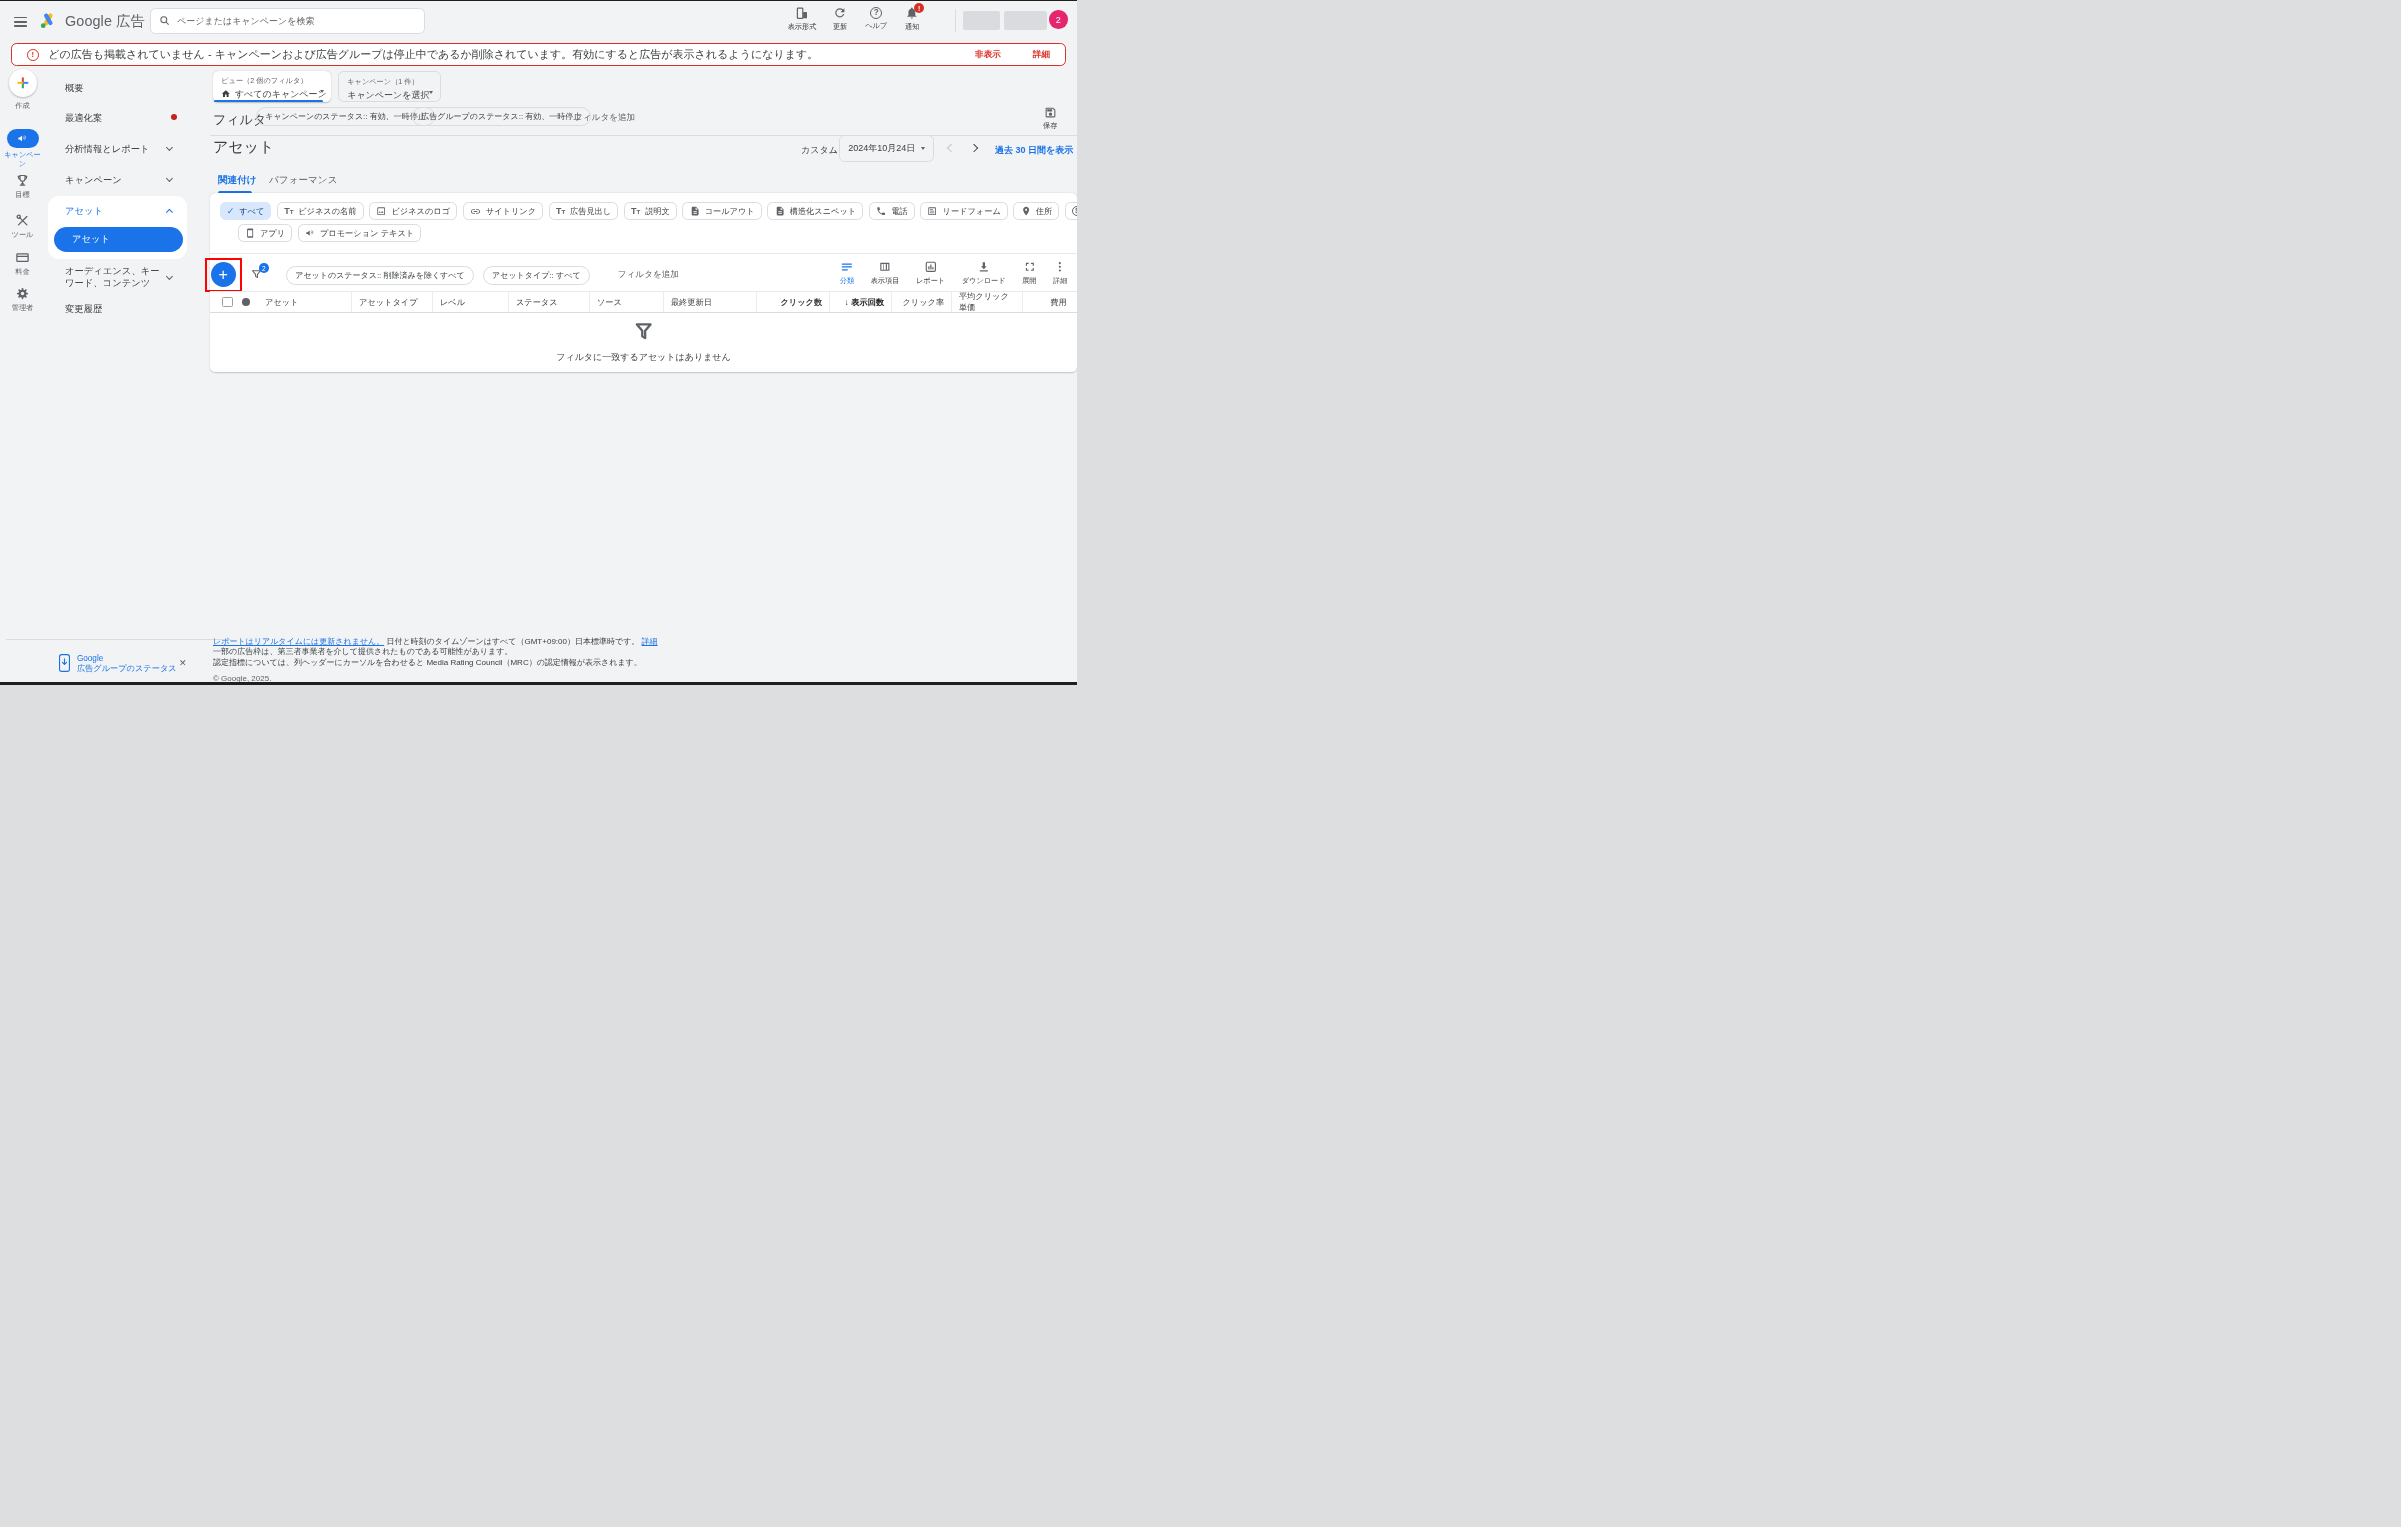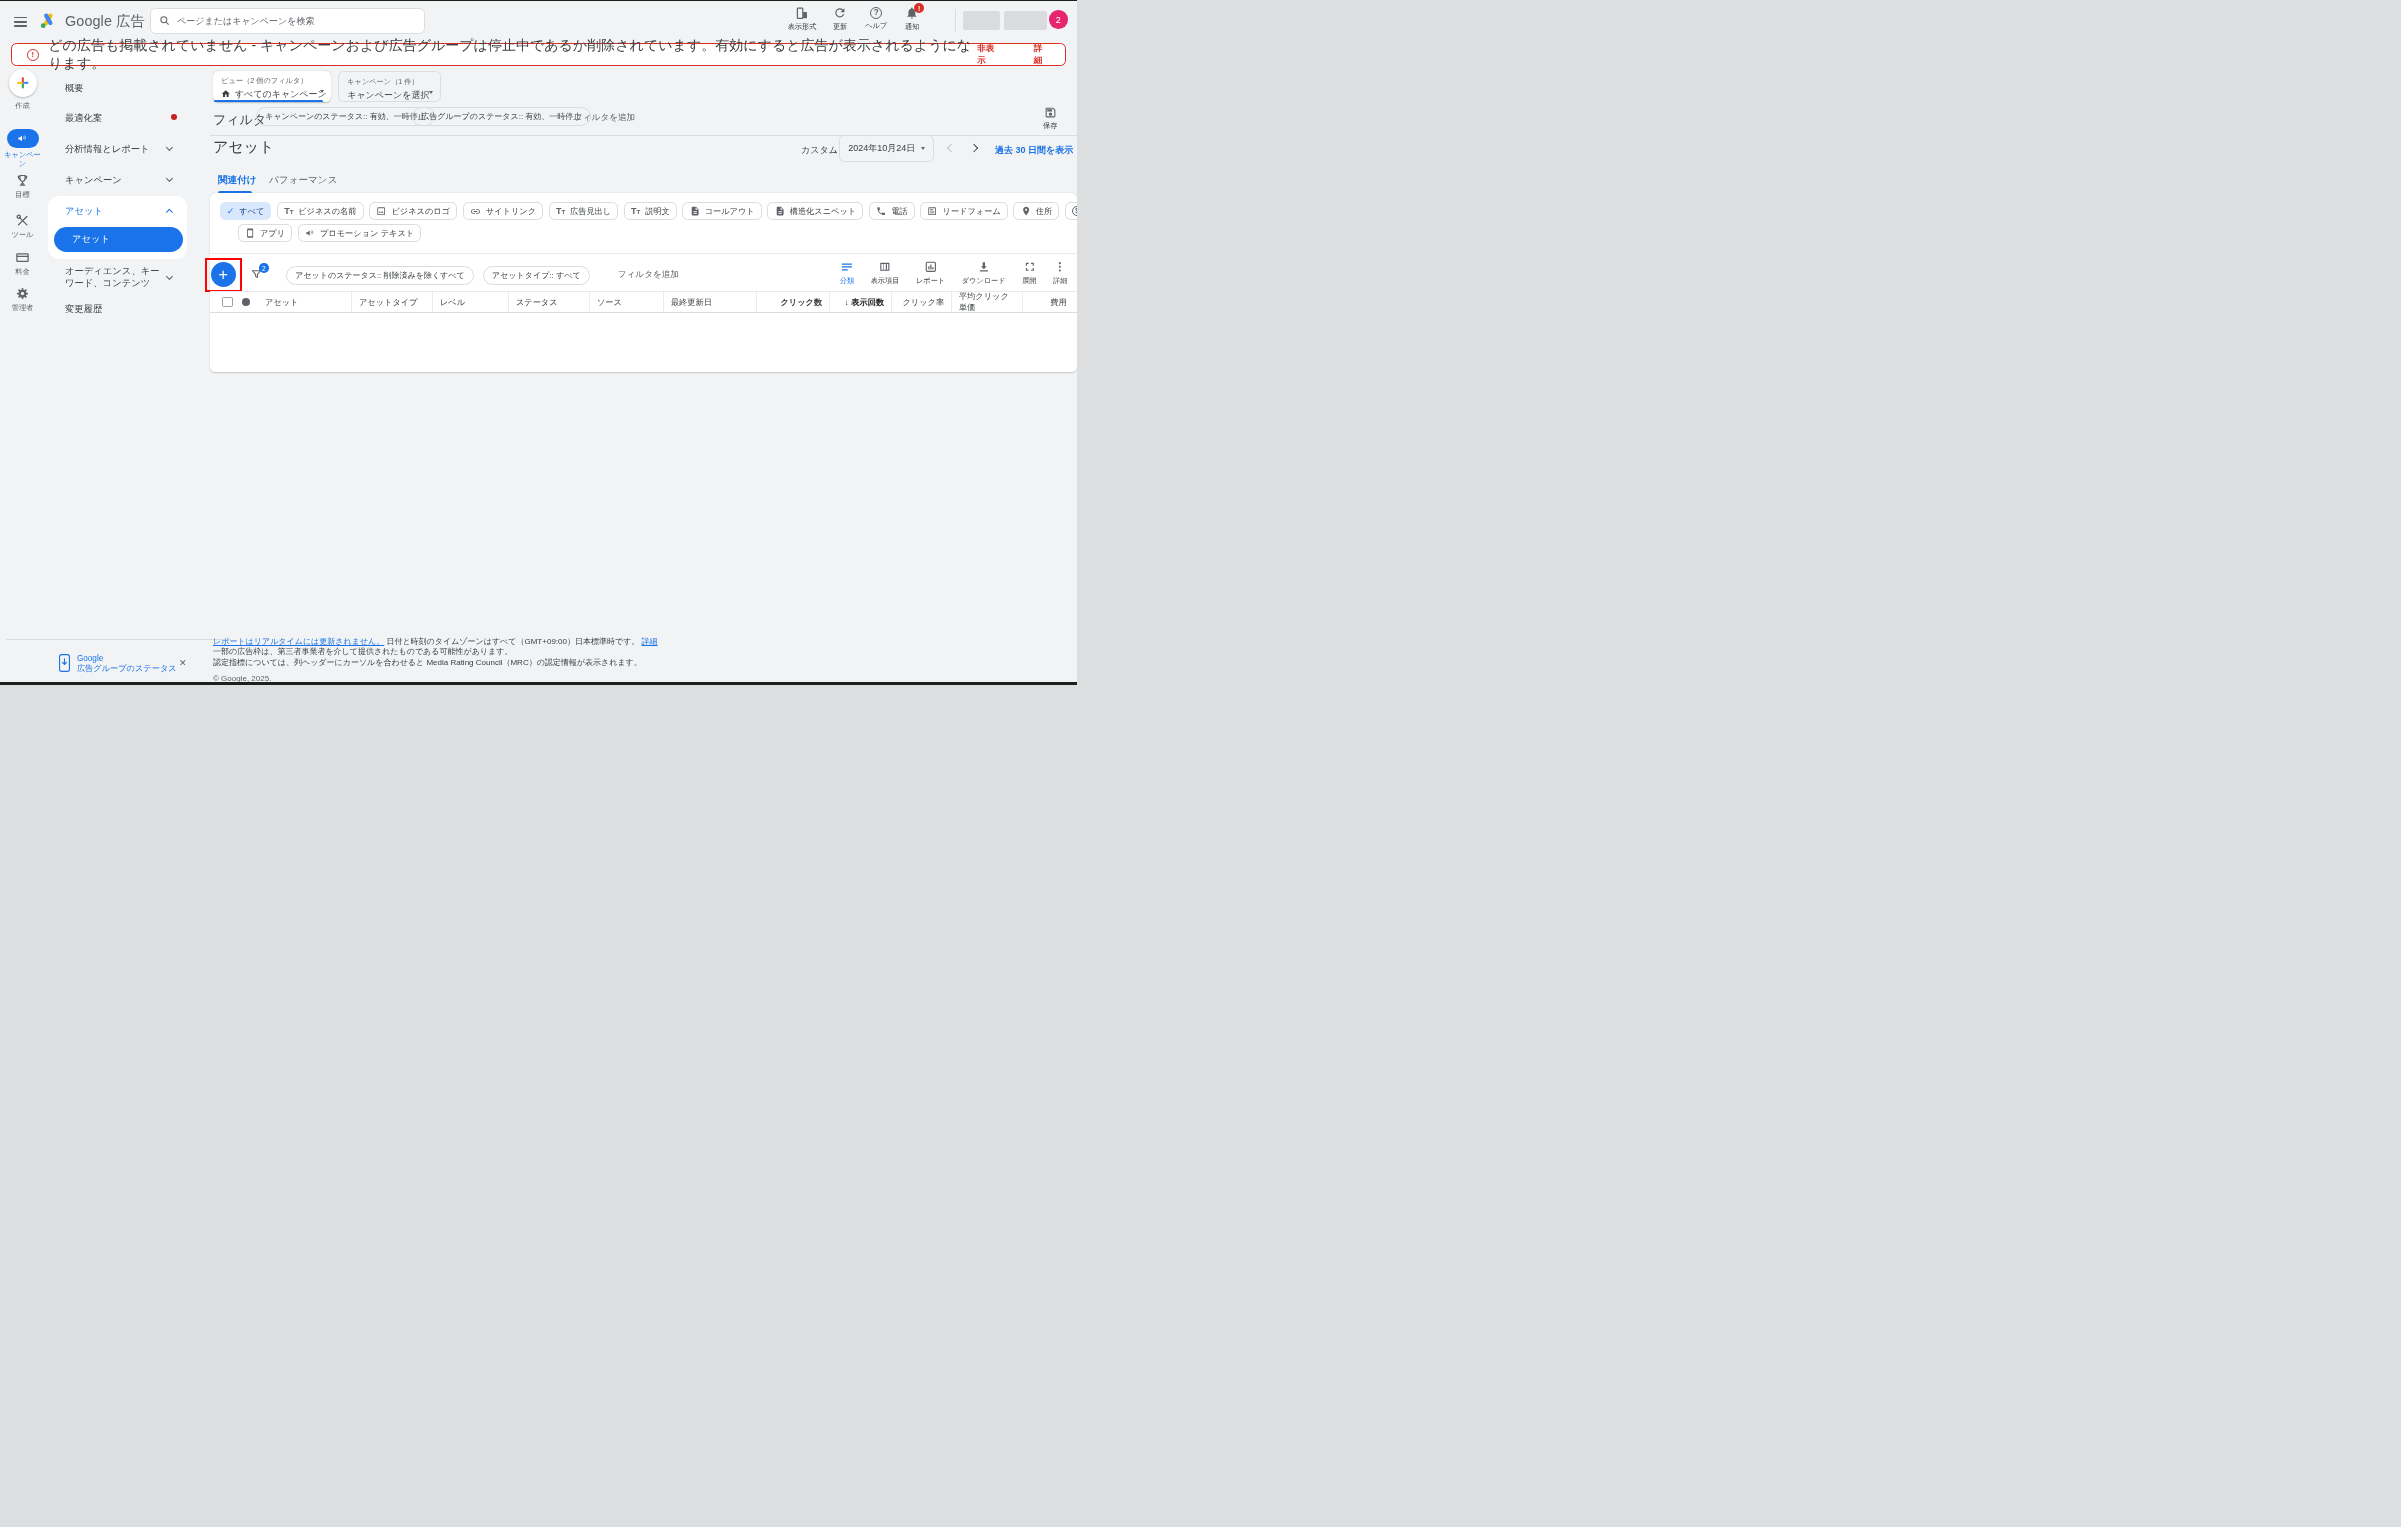--- a/index.html
+++ b/index.html
@@ -15,21 +15,21 @@
   .searchbox { width:275px; height:26px; background:#fff; border:0.7px solid #dadce0; border-radius:5.5px; display:flex; align-items:center; padding:0 8.2px; gap:6.9px; }
   .searchbox input { border:none; outline:none; flex:1; font-size:9px; color:#3c4043; background:transparent; font-family:inherit; }
   .searchbox input::placeholder { color:#5f6368; }
   .ibtn { display:flex; flex-direction:column; align-items:center; gap:2.1px; font-size:7.2px; color:#3c4043; cursor:pointer; }
   .redact { background:#d9dbde; border-radius:2.1px; }
   .avatar { width:18.5px; height:18.5px; border-radius:50%; background:#e5256d; color:#fff; font-size:9px; display:flex; align-items:center; justify-content:center; }
 
   
   .banner { left:11px; top:43px; width:1055px; height:23.4px; background:#fff; border:0.7px solid #d93025; border-radius:5.5px; display:flex; align-items:center; padding:0 15px; }
   .bang { width:11.7px; height:11.7px; border:1.4px solid #d93025; border-radius:50%; color:#d93025; font-size:7.6px; font-weight:bold; display:flex; align-items:center; justify-content:center; flex:none; }
-  .banner-msg { font-size:14px; color:#3c4043; margin-left:9.6px; }
+  .banner-msg { font-size:11px; color:#3c4043; margin-left:9.6px; }
   .redlink { color:#d93025; font-size:8.6px; font-weight:bold; cursor:pointer; }
 
   
   .rail-label { left:0; width:45px; text-align:center; font-size:7.2px; color:#5f6368; line-height:9px; }
   .nav-item { font-size:9.3px; color:#3c4043; cursor:pointer; }
   .chev { display:inline-block; width:4.8px; height:4.8px; border-right:1.2px solid #5f6368; border-bottom:1.2px solid #5f6368; transform:rotate(45deg); }
   .chev.up { transform:rotate(-135deg); border-color:#1a73e8; }
   .chev.l { transform:rotate(135deg); width:6.2px; height:6.2px; border-width:1.4px; border-color:#c0c3c7; }
   .chev.r { transform:rotate(-45deg); width:6.2px; height:6.2px; border-width:1.4px; border-color:#3c4043; }
 
@@ -427,20 +427,26 @@
       <div class="th num" style="width:73px;font-weight:bold;">クリック数</div>
       <div class="th num sorted" style="width:62px;">
         <span>↓</span>
         <span>表示回数</span>
       </div>
       <div class="th num" style="width:60px;">クリック率</div>
       <div class="th num" style="width:71px;">平均クリック単価</div>
       <div class="th num" style="width:54px;padding-right:10.3px;">費用</div>
     </div>
 
+    <div class="abs" style="left:0;top:127px;width:100%;text-align:center;">
+      <svg width="23.4" height="23.4" viewBox="0 0 24 24" fill="none" stroke="#5f6368" stroke-width="2.4" stroke-linejoin="round">
+        <path d="M5 4.5h14l-5.5 6.6v7.4l-3-1.8v-5.6L5 4.5z"></path>
+      </svg>
+      <div style="font-size:9px;color:#3c4043;margin-top:5.5px;">フィルタに一致するアセットはありません</div>
+    </div>
   </div>
 
   <div class="abs" style="left:5.5px;top:639px;width:225px;height:0.7px;background:#dadce0;"></div>
   <div class="abs flex" style="left:59px;top:654px;gap:6.9px;align-items:flex-start;">
     <svg width="11" height="18" viewBox="0 0 16 26">
       <rect x="0.8" y="0.8" width="14.4" height="24.4" rx="3" fill="none" stroke="#1a73e8" stroke-width="1.6"></rect>
       <path d="M8 7v8m0 0-3-3m3 3 3-3" stroke="#1a73e8" stroke-width="1.6" fill="none" stroke-linecap="round" stroke-linejoin="round"></path>
     </svg>
     <div>
       <div class="bluelink" style="font-size:8.2px;line-height:10.3px;">Google</div>

